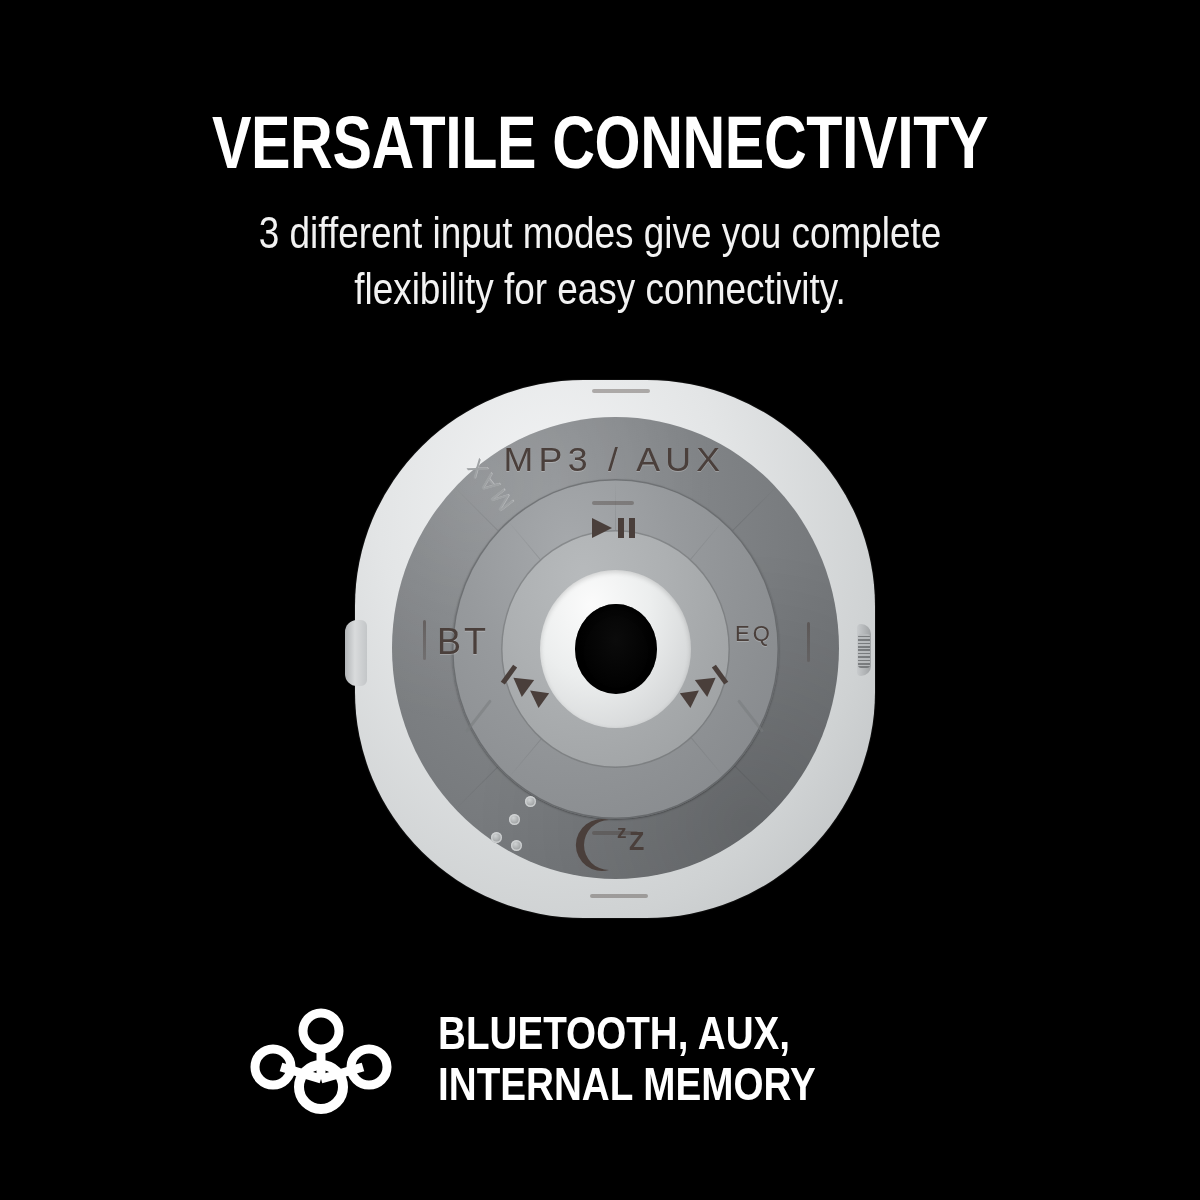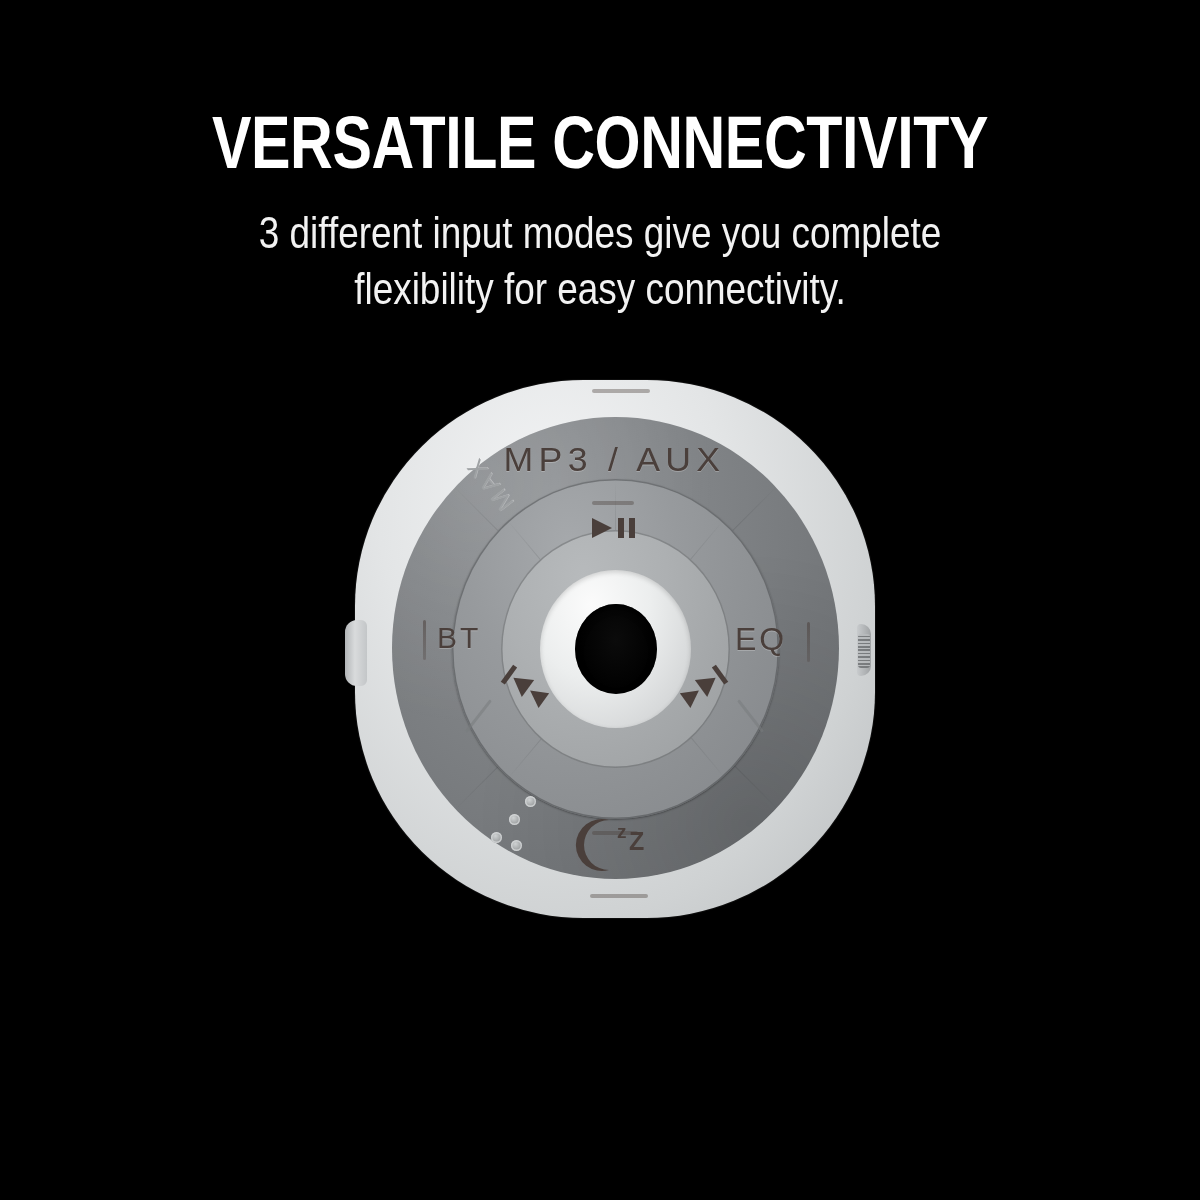--- a/index.html
+++ b/index.html
@@ -137,24 +137,24 @@
     transform:scaleX(1.05);
   }
   .lbl-max{
     left:152px;top:98px;
     font-size:24px;letter-spacing:3px;
     color:#9fa2a4;
     transform:rotate(-128deg);
     text-shadow:0 1px 0 rgba(255,255,255,.35);
   }
   .lbl-bt{
-    left:130px;top:249px;font-size:30px;letter-spacing:3px;
+    left:130px;top:249px;font-size:36px;letter-spacing:3px;
   }
   .lbl-eq{
-    left:428px;top:249px;font-size:32px;letter-spacing:3px;
+    left:428px;top:249px;font-size:22px;letter-spacing:3px;
   }
   .tick{
     position:absolute;width:3px;height:40px;border-radius:2px;
     background:linear-gradient(180deg,rgba(74,63,59,.55),rgba(74,63,59,.30));
   }
   .tick.bt{left:116px;top:248px;}
   .tick.eq{left:500px;top:250px;}
 
   
   .playpause{
@@ -298,14 +298,35 @@
 
     <div class="leds">
       <div class="led" style="left:40px;top:0px;"></div>
       <div class="led" style="left:24px;top:18px;"></div>
       <div class="led" style="left:6px;top:36px;"></div>
       <div class="led" style="left:26px;top:44px;"></div>
     </div>
 
   </div>
 
+  <div id="footer">
+
+    <div class="hub-icon">
+      <svg width="152" height="110" viewBox="0 0 152 110">
+        <g stroke="#ffffff" stroke-width="9" fill="none">
+          <line x1="76" y1="40" x2="76" y2="70"></line>
+          <line x1="76" y1="74" x2="36" y2="62"></line>
+          <line x1="76" y1="74" x2="118" y2="62"></line>
+        </g>
+        <circle cx="76" cy="26" r="18" fill="none" stroke="#ffffff" stroke-width="9"></circle>
+        <circle cx="28" cy="62" r="18" fill="none" stroke="#ffffff" stroke-width="9"></circle>
+        <circle cx="124" cy="62" r="18" fill="none" stroke="#ffffff" stroke-width="9"></circle>
+        <circle cx="76" cy="82" r="22" fill="none" stroke="#ffffff" stroke-width="10"></circle>
+      </svg>
+    </div>
+
+    <div class="footer-text">
+      <div>BLUETOOTH, AUX,</div>
+      <div>INTERNAL MEMORY</div>
+    </div>
+  </div>
 
 </div>
 
 </body></html>

